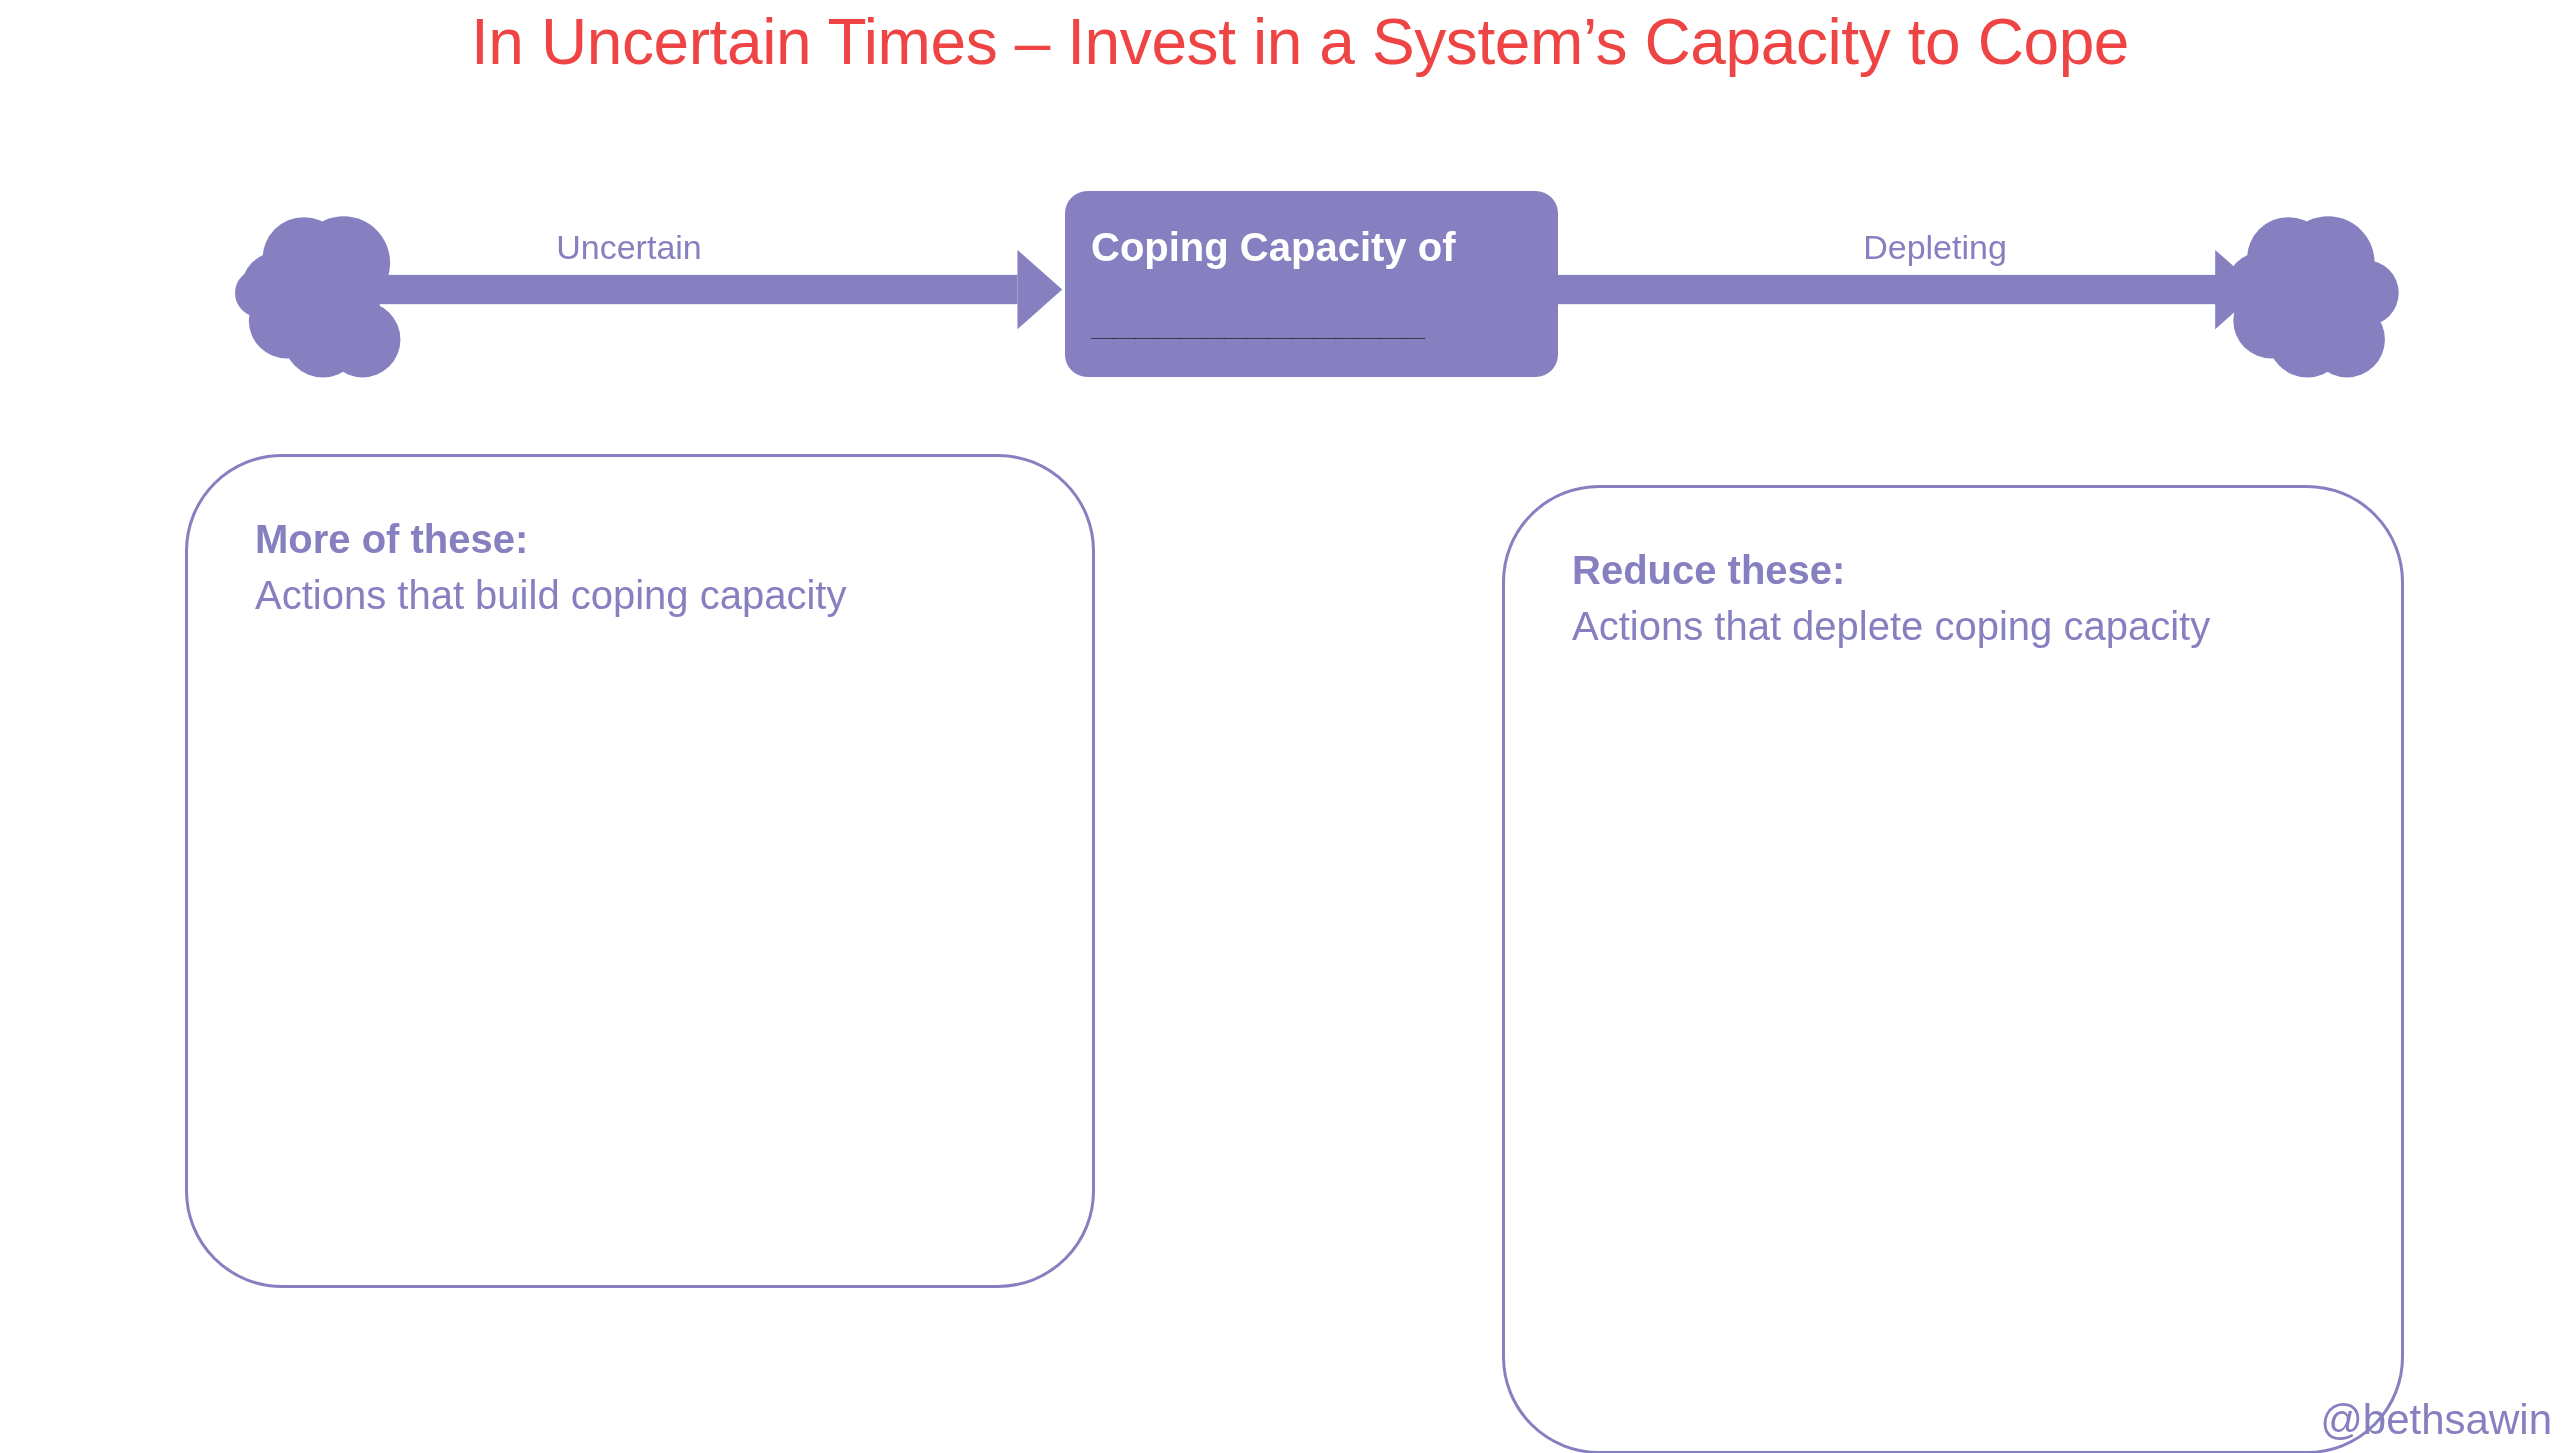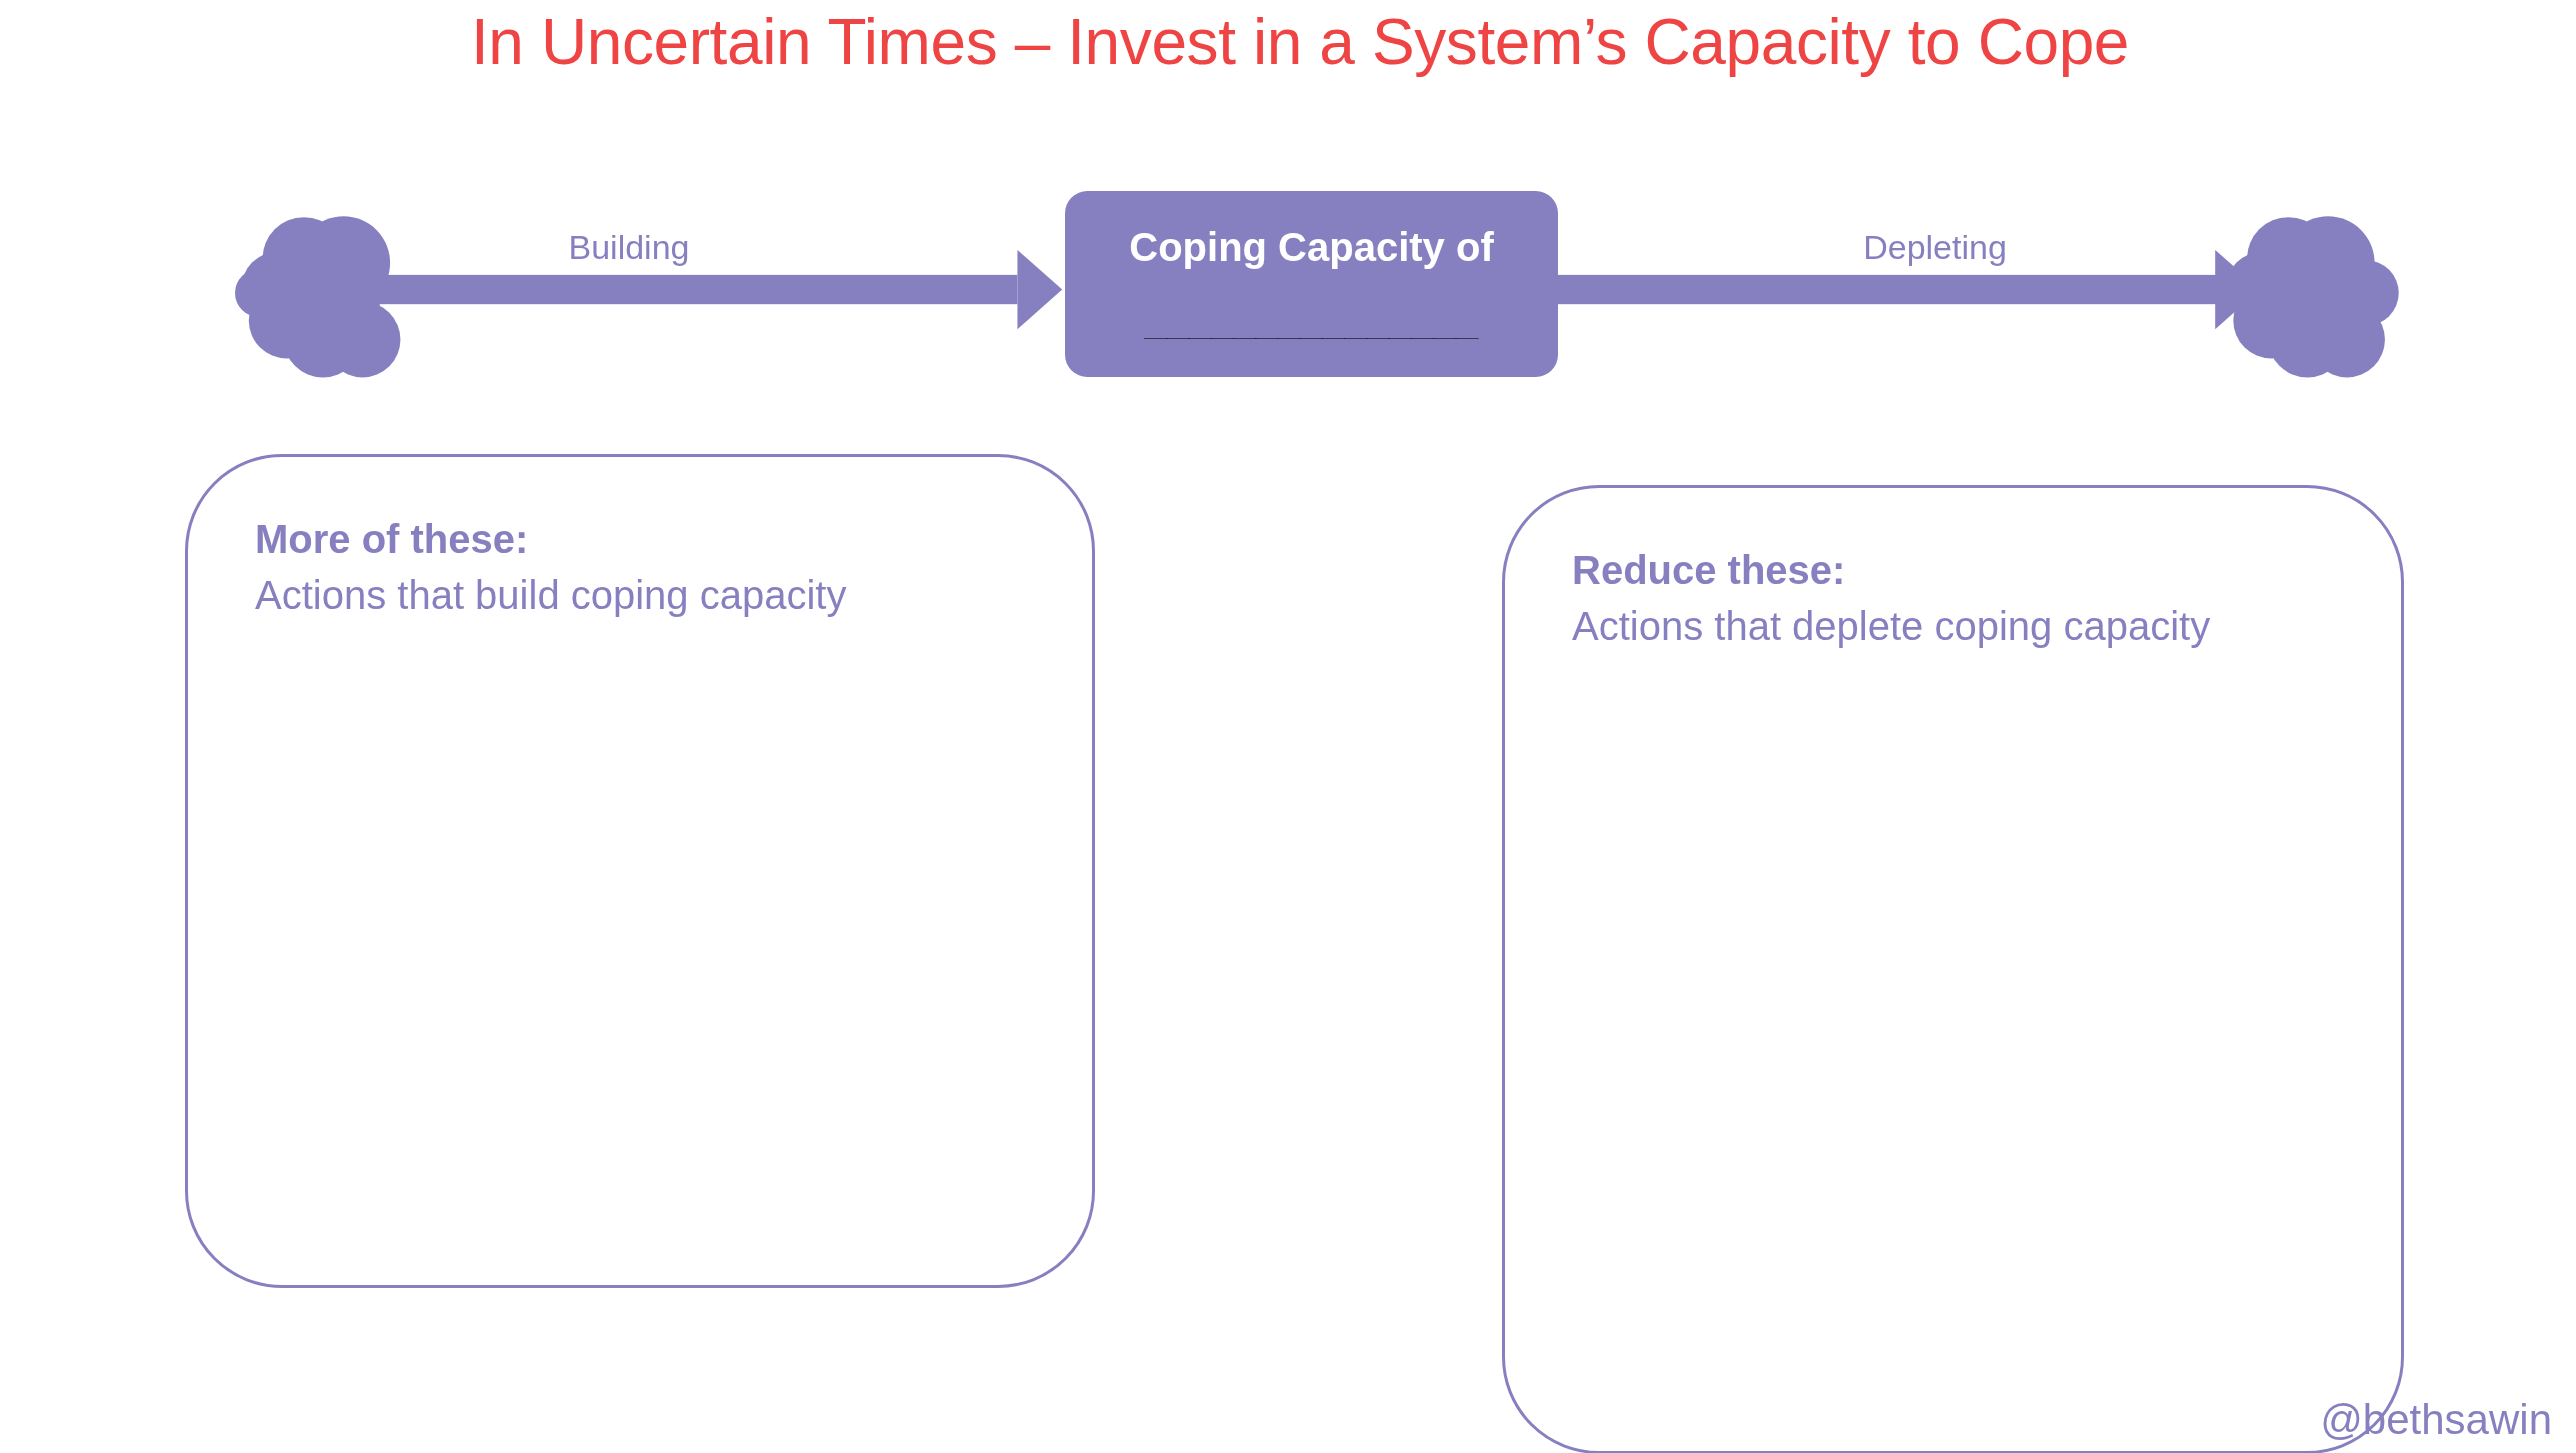--- a/index.html
+++ b/index.html
@@ -67,21 +67,20 @@
   .stock-box {
     position: absolute;
     left: 1065px;
     top: 191px;
     width: 493px;
     height: 186px;
     background: #8780C0;
     border-radius: 22.4px;
     box-sizing: border-box;
     padding: 33px 26px 0 26px;
-    text-align: center;
   }
   .stock-title {
     font-size: 40px;
     font-weight: bold;
     color: #ffffff;
     line-height: 1.15;
     white-space: nowrap;
   }
   .stock-blank {
     margin-top: 29px;
@@ -174,21 +173,21 @@
         <circle cx="2623" cy="333" r="40"></circle>
         <circle cx="2635" cy="372" r="44"></circle>
         <circle cx="2677" cy="392" r="46"></circle>
         <circle cx="2723" cy="394" r="44"></circle>
         <circle cx="2701" cy="305" r="54"></circle>
         <circle cx="2745" cy="340" r="38"></circle>
         <rect x="2633" y="300" width="112" height="96"></rect>
       </g>
     </svg>
 
-    <div class="arrow-label building">Building</div>
+    <div class="arrow-label building">Uncertain</div>
     <div class="arrow-label depleting">Depleting</div>
 
     <div class="stock-box">
       <div class="stock-title">Coping Capacity of</div>
       <div class="stock-blank">_______________</div>
     </div>
   </div>
 
   <div class="panel left">
     <div class="panel-text">

